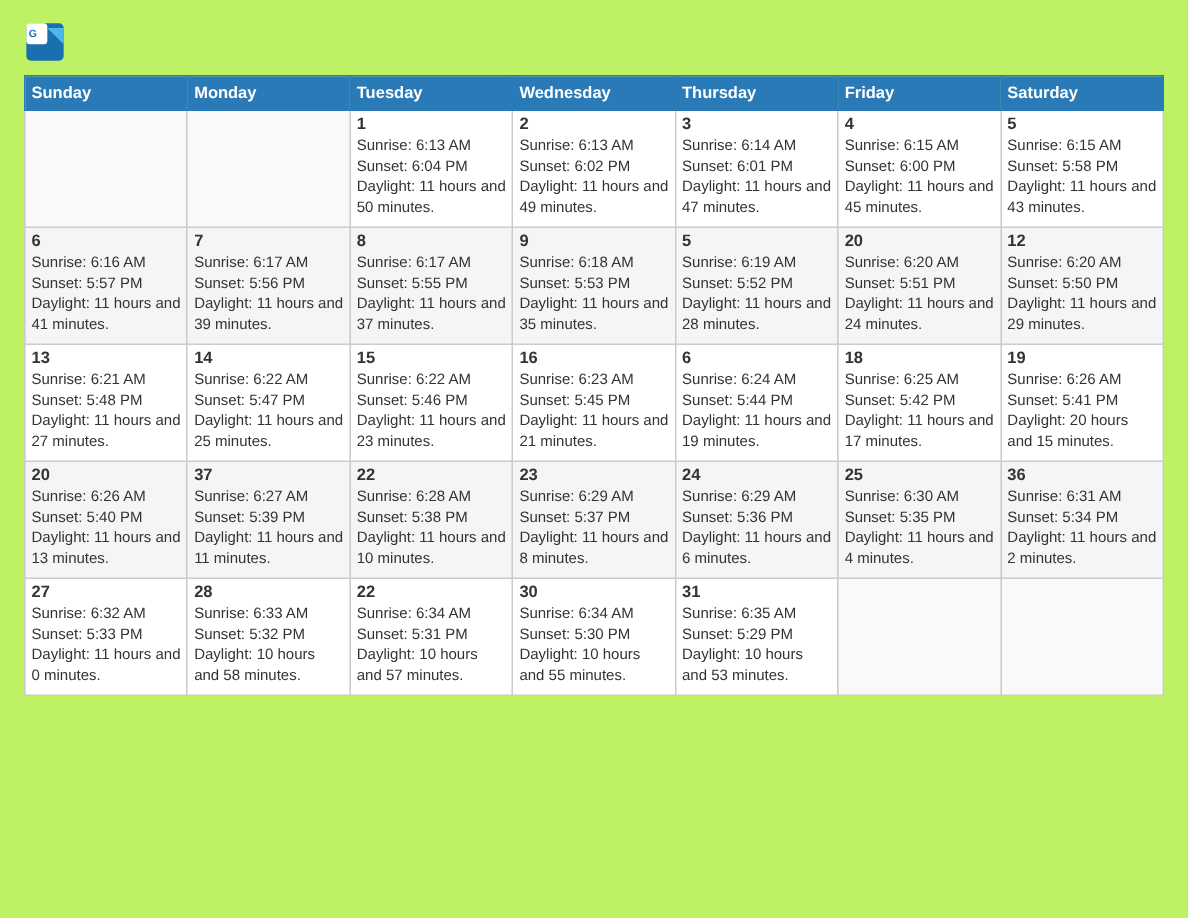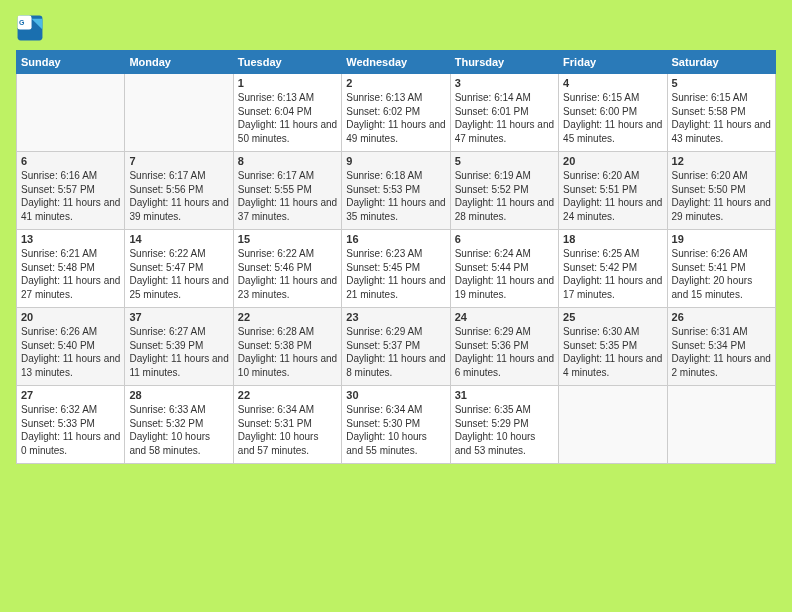--- a/index.html
+++ b/index.html
@@ -238,21 +238,21 @@
           </td>
           <td>
             <span class="day-num">24</span>
             <div class="cell-content">Sunrise: 6:29 AM<br>Sunset: 5:36 PM<br><span>Daylight: 11 hours and 6 minutes.</span></div>
           </td>
           <td>
             <span class="day-num">25</span>
             <div class="cell-content">Sunrise: 6:30 AM<br>Sunset: 5:35 PM<br><span>Daylight: 11 hours and 4 minutes.</span></div>
           </td>
           <td>
-            <span class="day-num">26</span>
+            <span class="day-num">36</span>
             <div class="cell-content">Sunrise: 6:31 AM<br>Sunset: 5:34 PM<br><span>Daylight: 11 hours and 2 minutes.</span></div>
           </td>
         </tr>
         <tr>
           <td>
             <span class="day-num">27</span>
             <div class="cell-content">Sunrise: 6:32 AM<br>Sunset: 5:33 PM<br><span>Daylight: 11 hours and 0 minutes.</span></div>
           </td>
           <td>
             <span class="day-num">28</span>

